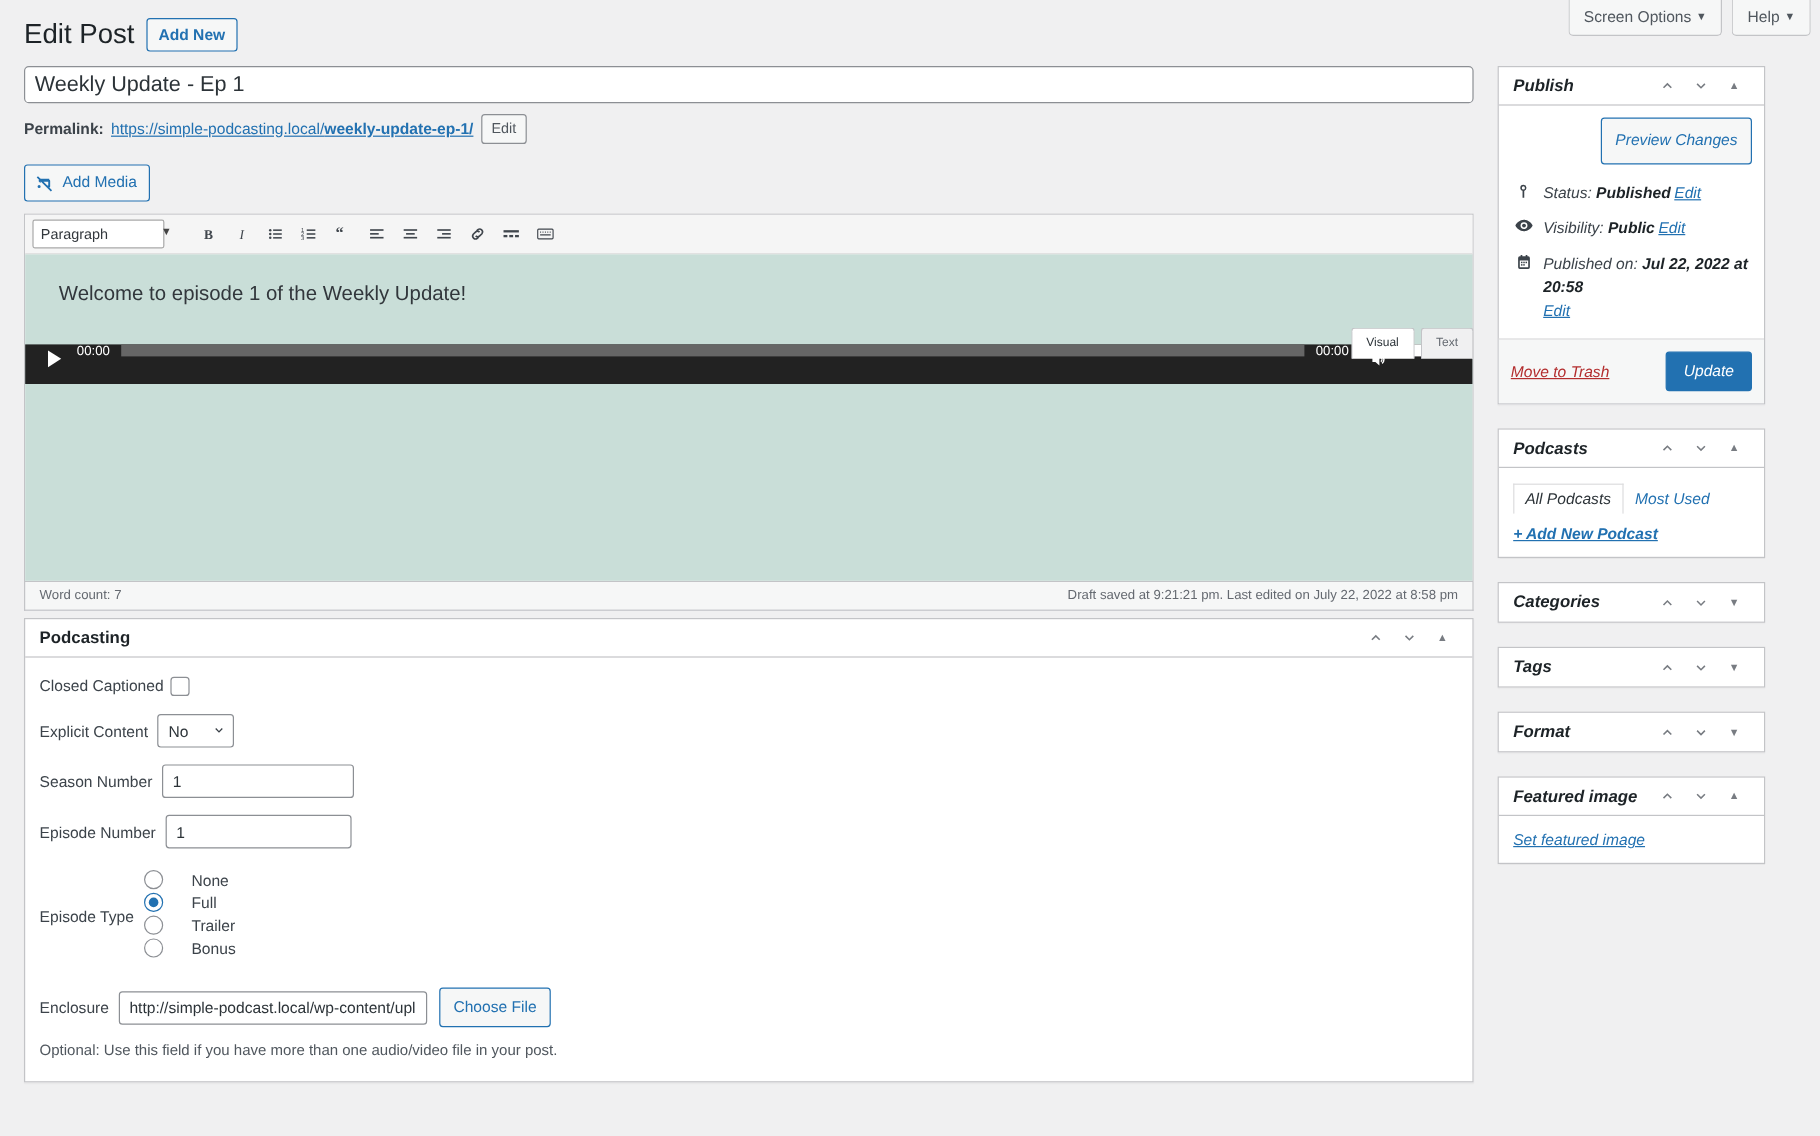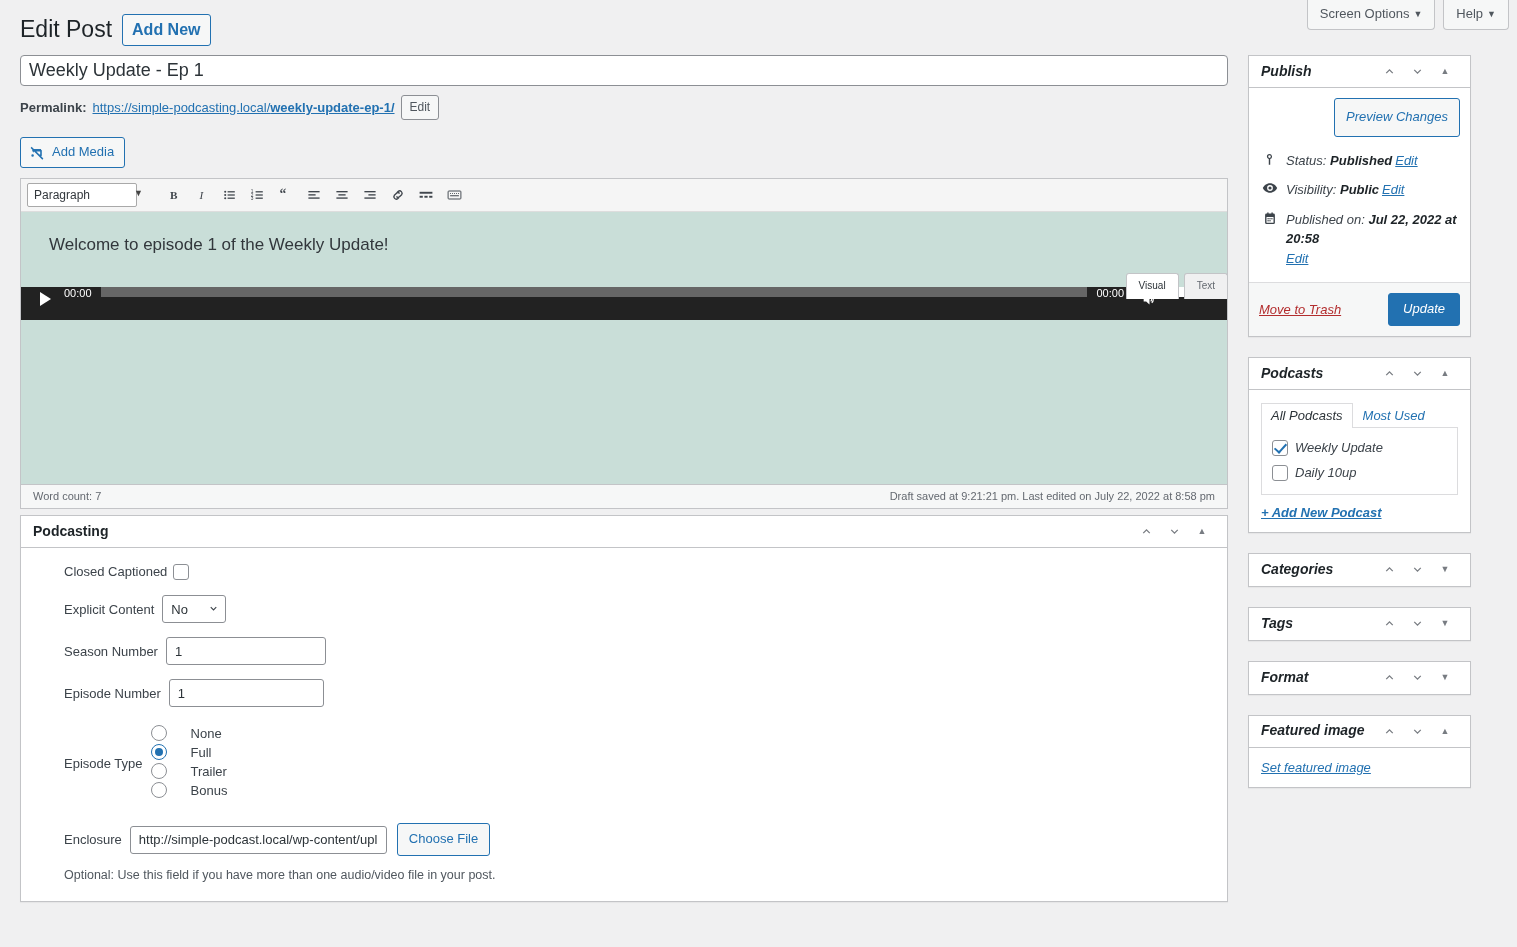--- a/index.html
+++ b/index.html
@@ -40,21 +40,21 @@
   }
   #page-title {
     font-size: 23px; font-weight: 400; color: #1d2327;
     margin: 0; line-height: 1.3;
   }
   .page-title-action {
     border: 1px solid #2271b1;
     border-radius: 3px;
     background: #f6f7f7;
     color: #2271b1;
-    font-size: 16px; font-weight: bold;
+    font-size: 13px; font-weight: bold;
     padding: 4px 9px;
     text-decoration: none;
     line-height: 1.4;
     cursor: pointer;
   }
 
   
   #post-body-content {
     position: absolute; left: 20px; top: 55px; width: 1208px;
   }
@@ -366,21 +366,21 @@
   }
   .add-new-link {
     display: inline-block; margin-top: 10px;
     color: #2271b1; text-decoration: underline; cursor: pointer;
     font-size: 13px; font-weight: 700;
   }
   .featured-link { color: #2271b1; text-decoration: underline; cursor: pointer; font-size: 13px; }
 
   
   #podcasting-box { margin-top: 6px; }
-  #podcasting-box .inside { padding: 14px 12px 16px 12px; margin-left: 31px; }
+  #podcasting-box .inside { padding: 14px 12px 16px 12px; }
   .pod-row {
     display: flex; align-items: center;
     margin-bottom: 14px;
   }
   .pod-label {
     font-size: 13px; color: #3c434a; text-align: left;
     line-height: 1.5;
   }
   .pod-check {
     width: 16px; height: 16px; border: 1px solid #8c8f94;
@@ -769,30 +769,20 @@
         <span class="handlediv">
           <span class="tri">▲</span>
         </span>
       </div>
     </div>
     <div class="inside">
       <div class="category-tabs">
         <span class="tab tabs">All Podcasts</span>
         <span class="tab">Most Used</span>
       </div>
-      <div class="tabs-panel">
-        <div class="cat-item">
-          <span class="wpcheck checked"></span>
-          <span>Weekly Update</span>
-        </div>
-        <div class="cat-item">
-          <span class="wpcheck"></span>
-          <span>Daily 10up</span>
-        </div>
-      </div>
       <span class="add-new-link">+ Add New Podcast</span>
     </div>
   </div>
 
   <div class="postbox" id="categorydiv">
     <div class="postbox-header closed">
       <h2 class="hndle">Categories</h2>
       <div class="handle-actions">
         <span class="handle-order-higher">
           <svg class="chev" viewBox="0 0 20 20" fill="none" stroke="#787c82" stroke-width="2">

